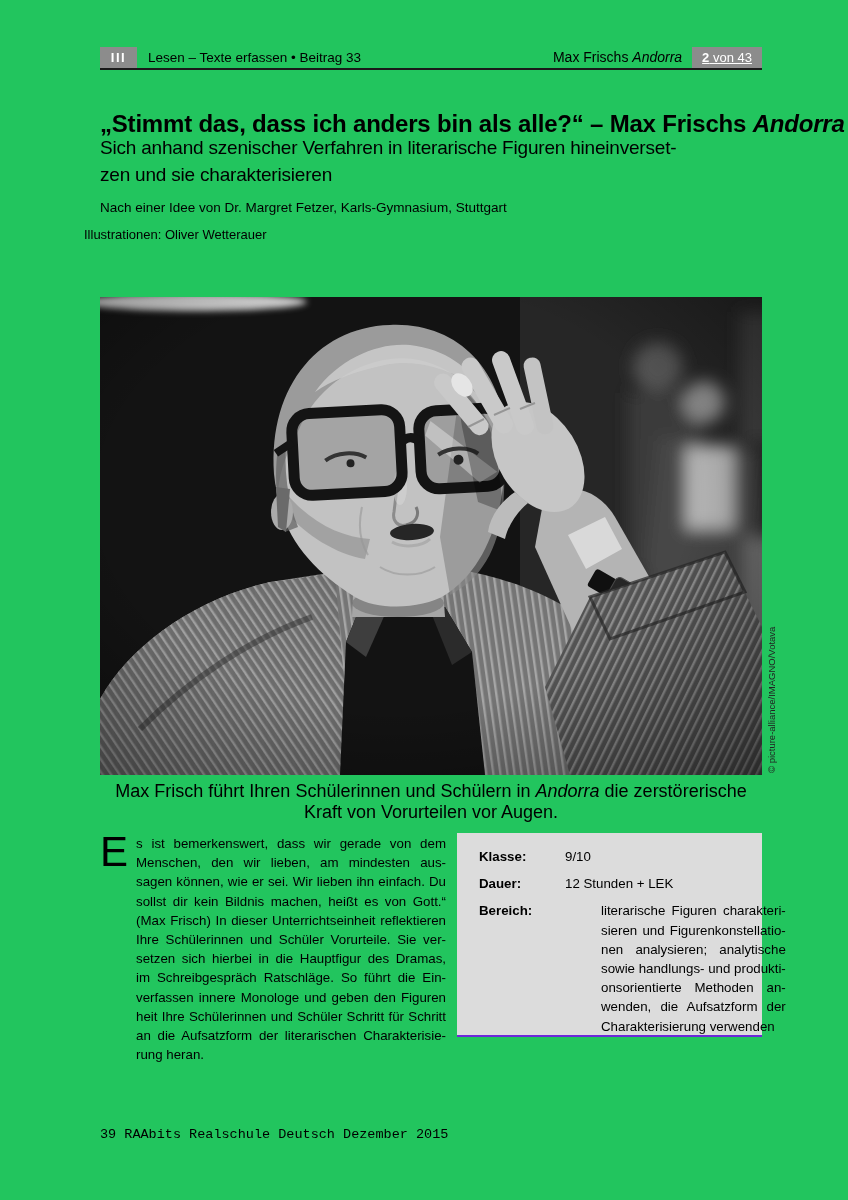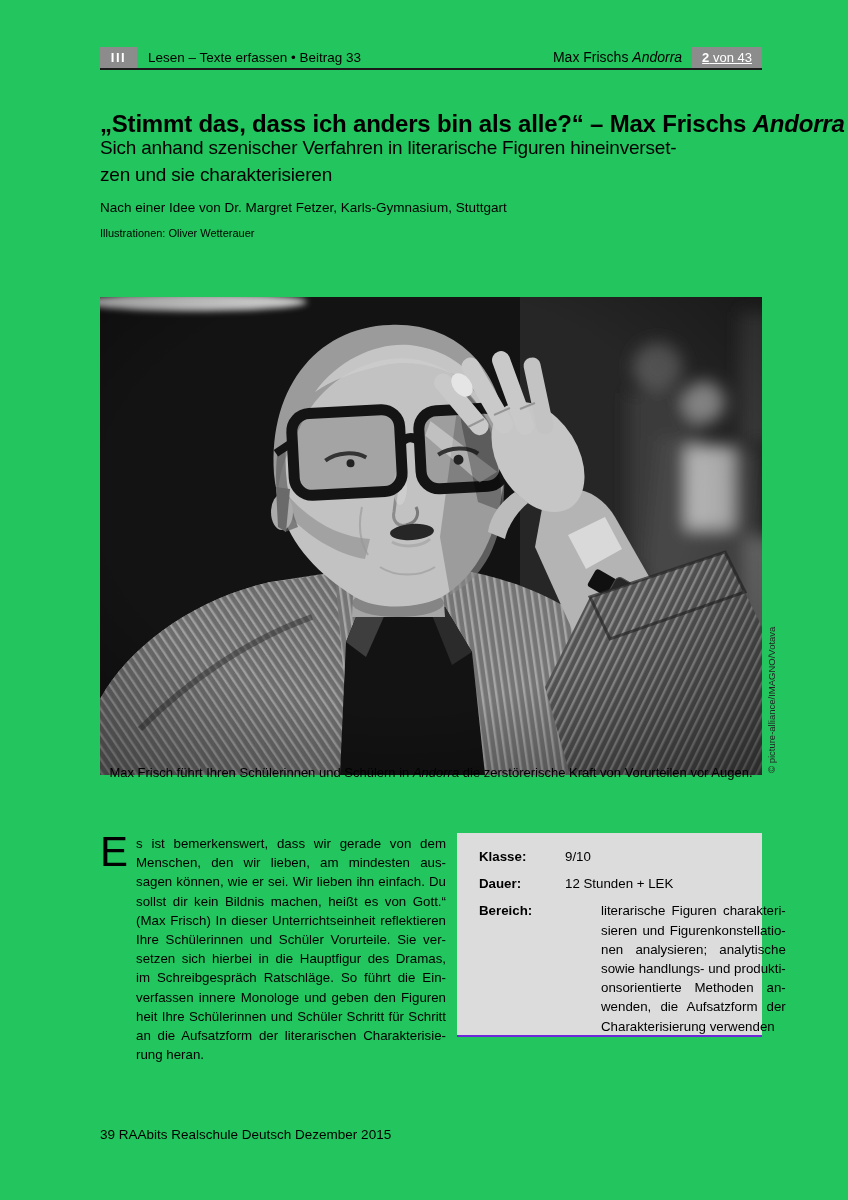--- a/index.html
+++ b/index.html
@@ -22,46 +22,46 @@
   .badge-page .num { font-weight:bold; }
   .it { font-style:italic; }
   
   .title1 { position:absolute; left:100px; top:110px; width:680px; font-size:24px;
             font-weight:bold; letter-spacing:-0.2px; white-space:nowrap; }
   .title2 { position:absolute; left:100px; top:137px; width:680px; font-size:19px;
             letter-spacing:-0.2px; white-space:nowrap; }
   .title3 { position:absolute; left:100px; top:164px; width:680px; font-size:19px;
             letter-spacing:-0.2px; white-space:nowrap; }
   .byline { position:absolute; left:100px; top:200px; font-size:13.5px; white-space:nowrap; }
-  .illus  { position:absolute; left:100px; top:227px; font-size:11px; white-space:nowrap; }
+  .illus  { position:absolute; left:84px; top:227px; font-size:13px; white-space:nowrap; }
   
   .photo  { position:absolute; left:100px; top:297px; width:662px; height:478px; }
   .photo svg { display:block; }
   .credit { position:absolute; left:766px; top:773px; transform:rotate(-90deg);
             transform-origin:0 0; font-size:9.5px; color:#222; white-space:nowrap; }
-  .caption{ position:absolute; left:100px; top:765px; width:662px; text-align:center;
-            font-size:13px; }
+  .caption{ position:absolute; left:100px; top:781px; width:662px; text-align:center;
+            font-size:18px; }
   
   .bodytext { position:absolute; left:100px; top:834px; width:346px; font-size:13.3px;
               line-height:19.2px; overflow:hidden; }
   .dropcap  { float:left; width:28px; height:37px; font-size:42px; line-height:36px;
               font-weight:400; margin-right:4px; }
   .jline    { text-align:justify; text-align-last:justify; white-space:nowrap;margin-left:36px; }
   .jline.last { text-align-last:auto; white-space:normal; }
   
   .infobox { position:absolute; left:457px; top:833px; width:305px; height:204px;
              box-sizing:border-box; padding:14px 14px 0 22px;
              border-bottom:2px solid #6d28d9; }
   .inforow { display:flex; margin-bottom:8px; font-size:13.3px; line-height:19.2px; }
   .infolabel { width:86px; flex:0 0 86px; font-weight:bold; }
   .infovalue { flex:1; }
   .infovalue .jline { text-align:justify; text-align-last:justify; white-space:nowrap; }
   .infovalue .jline.last { text-align-last:auto; white-space:normal; }
   
-  .footer { position:absolute; left:100px; top:1127px; font-size:13.5px; white-space:nowrap; }
+  .footer { position:absolute; left:100px; top:1127px; font-size:13.5px; white-space:nowrap;font-family:Liberation Mono, monospace; }
 </style>
 </head>
 <body>
 
 <div class="page">
 
   <div class="header">
     <div class="badge badge-level" style="background-color: rgb(140, 140, 140);">III</div>
     <div class="header-left-label">Lesen – Texte erfassen • Beitrag 33</div>
     <div class="header-right">

